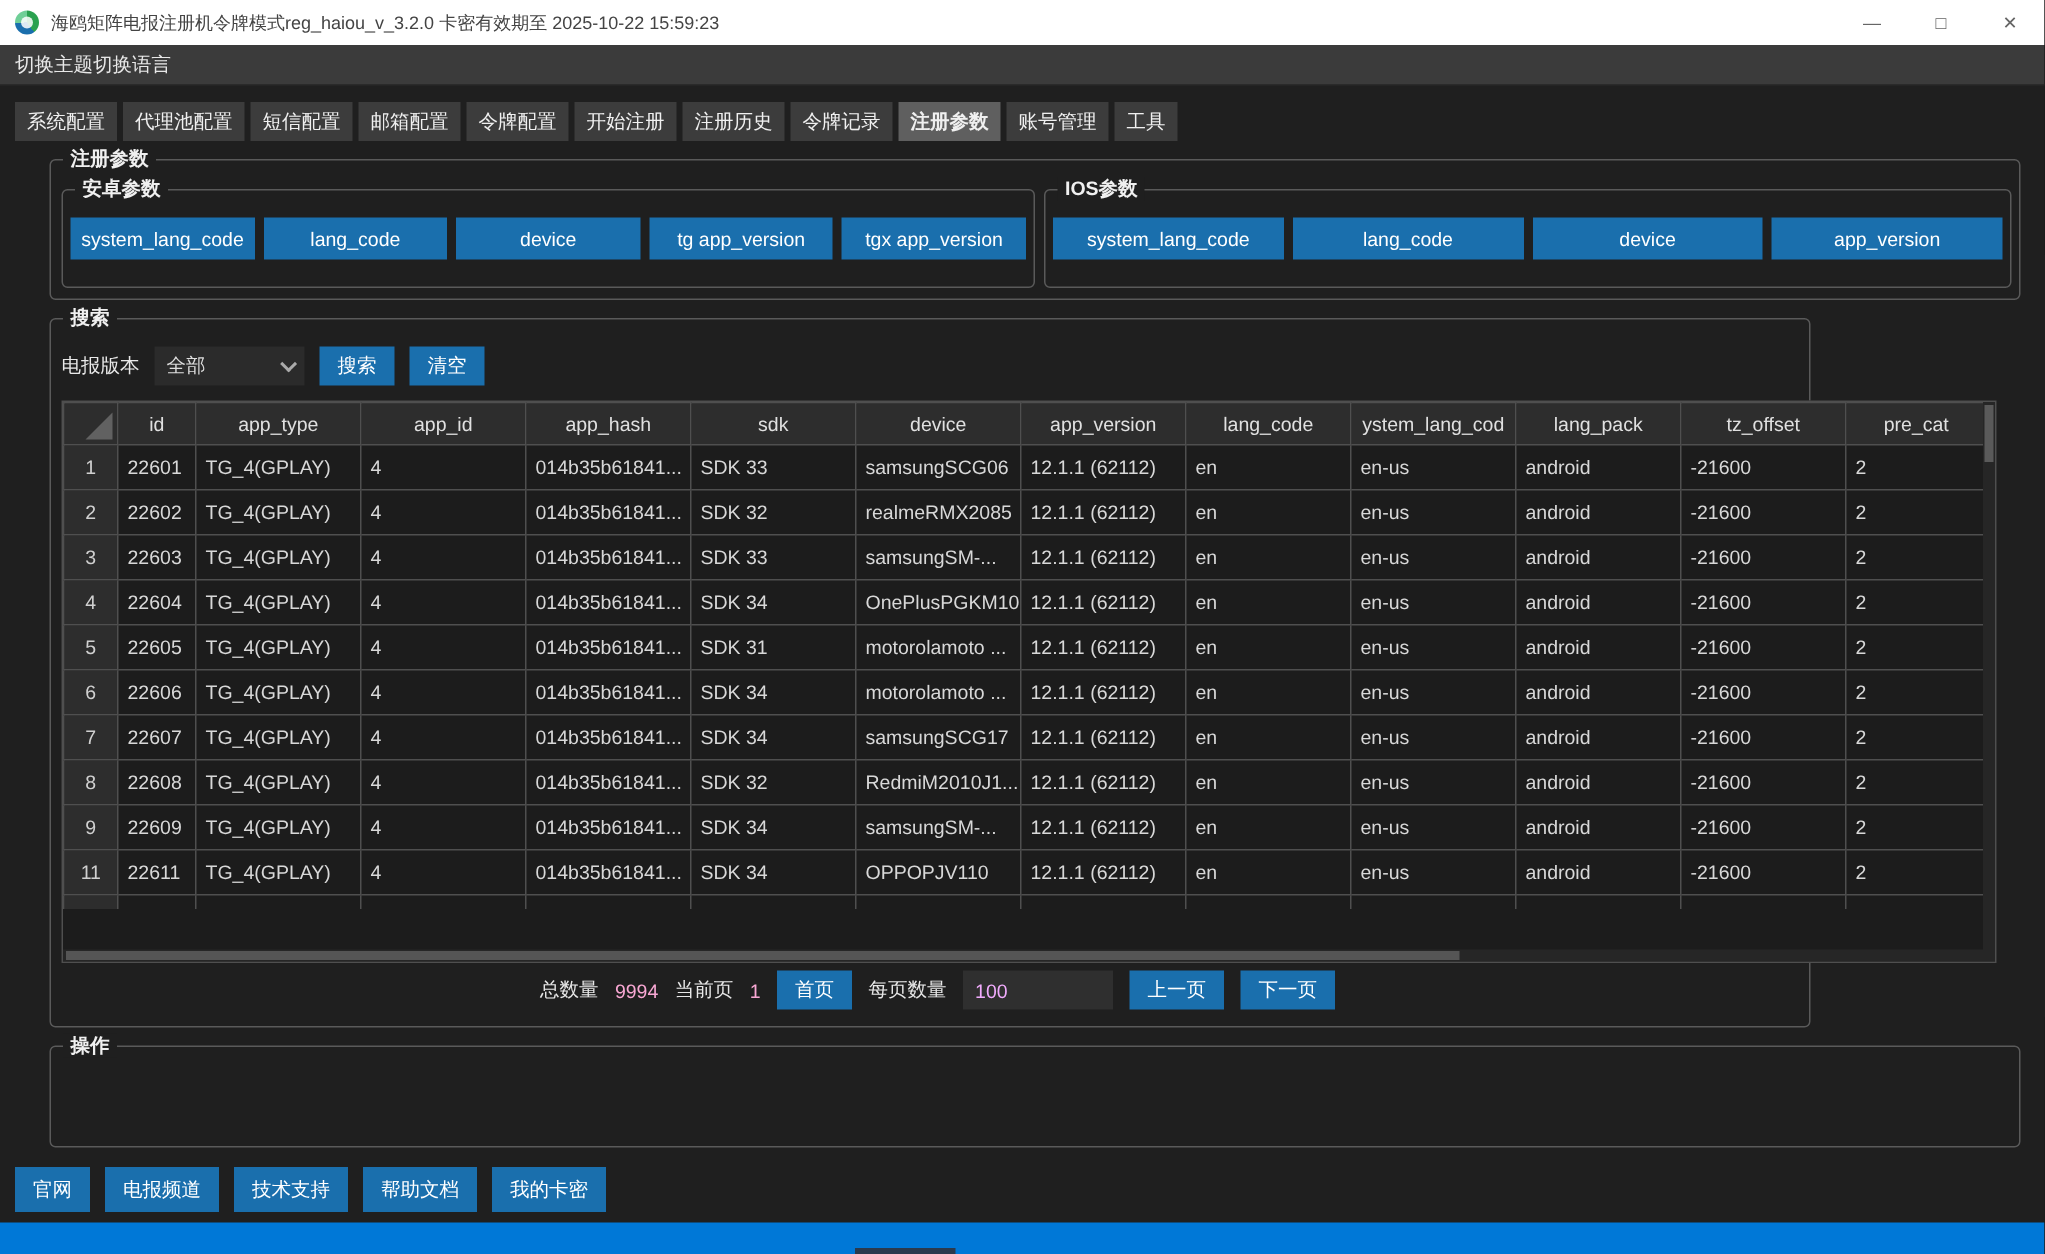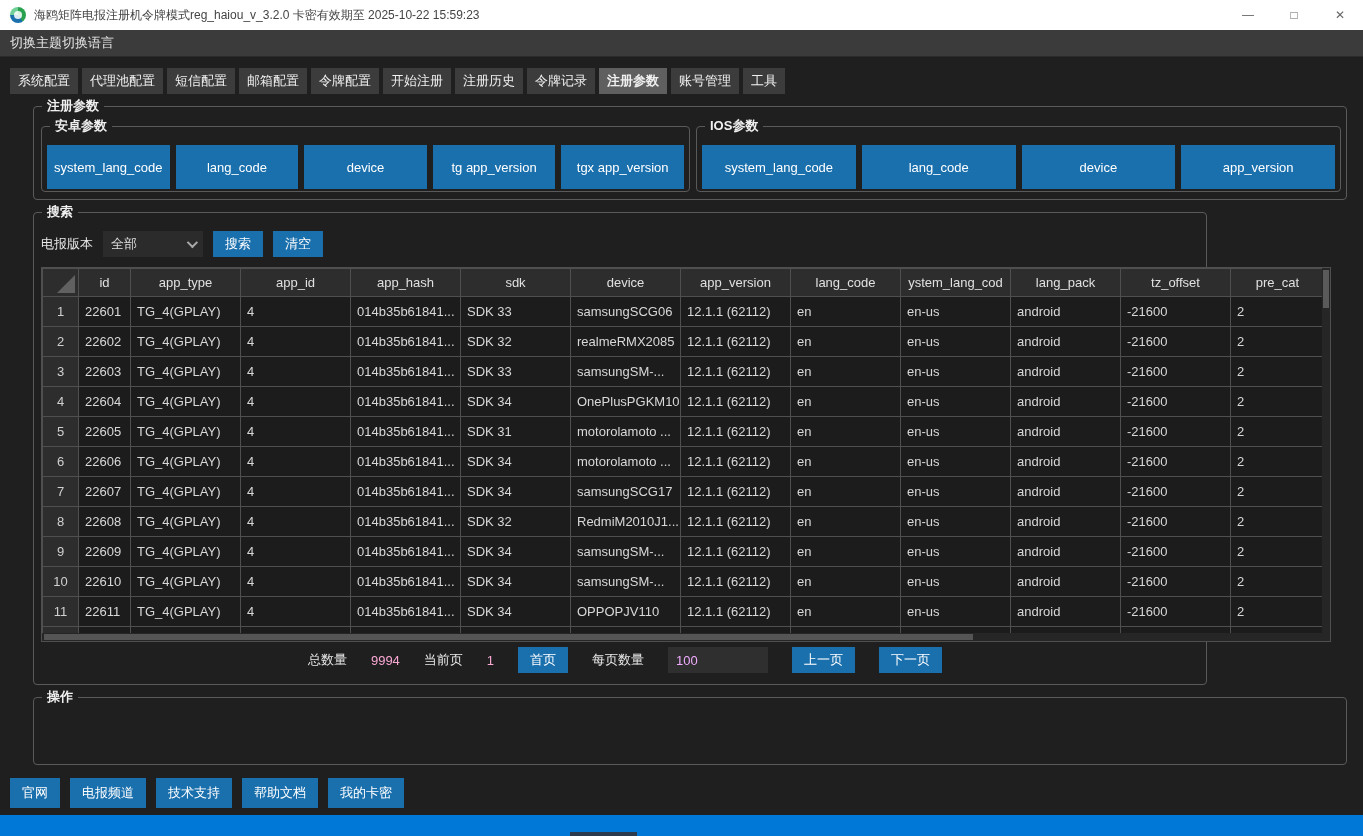--- a/index.html
+++ b/index.html
@@ -27,21 +27,21 @@
   .tab.selected { background:#5f5f5f; font-weight:bold; }
 
   .groupbox { position:absolute; border:1px solid #5a5a5a; border-radius:4px; }
   .group-label { position:absolute; top:-9px; left:8px; background:#1f1f1f; padding:0 5px; color:#f0f0f0; font-size:13px; font-weight:bold; line-height:16px; }
   .group-label.inner { background:#1f1f1f; }
 
   #group-regparams { top:49px; left:33px; width:1314px; height:94px; }
   #group-android  { top:19px; left:7px;  width:649px; height:66px; }
   #group-ios      { top:19px; left:662px; width:645px; height:66px; }
   .param-row { position:absolute; left:5px; right:5px; top:18px; display:flex; gap:6px; }
-  .param-btn { flex:1 1 0; height:44px; background:#1a6fad; color:#fff; font-size:13px; display:flex; align-items:center; justify-content:center; border:none; }
+  .param-btn { flex:1 1 0; height:28px; background:#1a6fad; color:#fff; font-size:13px; display:flex; align-items:center; justify-content:center; border:none; }
 
   #group-search { top:155px; left:33px; width:1174px; height:473px; }
   .search-controls { position:absolute; top:18px; left:7px; display:flex; align-items:center; gap:10px; }
   .field-label { color:#e8e8e8; font-size:13px; }
   .combo { background:#2b2b2b; color:#ddd; font-size:13px; height:26px; display:flex; align-items:center; padding:0 8px; gap:8px; }
   .combo .chev { width:8px; height:8px; border-right:2px solid #aaa; border-bottom:2px solid #aaa; transform:rotate(45deg) translateY(-2px); margin-left:auto; }
   #combo-version { width:100px; }
   .btn { background:#1a6fad; color:#fff; font-size:13px; border:none; height:26px; padding:0 12px; display:flex; align-items:center; justify-content:center; }
 
   
@@ -53,21 +53,21 @@
   td.rowhdr { background:#2d2d2d; color:#d0d0d0; text-align:center; }
   th.corner { position:relative; background:#2d2d2d; }
   .corner-tri { position:absolute; right:3px; bottom:3px; width:0; height:0; border-bottom:18px solid #6e6e6e; border-left:18px solid transparent; opacity:.8; }
   tr.partial td { height:9px; border-bottom:none; }
   .vscroll { position:absolute; top:0; right:0; width:8px; height:367px; background:#262626; }
   .vscroll .thumb { position:absolute; top:2px; left:1px; width:6px; height:38px; background:#5a5a5a; }
   .hscroll { position:absolute; left:0; bottom:0; width:1290px; height:8px; background:#262626; }
   .hscroll .thumb { position:absolute; top:1px; left:2px; width:72%; height:6px; background:#555; }
 
   
-  .pager { position:absolute; top:434px; left:10px; right:0; display:flex; align-items:center; justify-content:center; gap:24px; }
+  .pager { position:absolute; top:434px; left:10px; right:0; display:flex; align-items:center; justify-content:center; gap:11px; }
   .pager .num { color:#f9a8d4; font-size:13px; }
   .input { background:#2f2f2f; border:none; color:#f0abfc; font-size:13px; height:26px; padding:0 8px; }
   #perpage-input { width:100px; }
 
   
   #group-operation { top:640px; left:33px; width:1314px; height:68px; }
   .op-row { position:absolute; top:19px; left:252px; display:flex; align-items:center; gap:10px; }
   #combo-apptype { width:98px; }
   #tz-input { width:250px; background:#2b2b2b; }
   #count-input { width:253px; background:#2b2b2b; }
@@ -318,35 +318,20 @@
                 <td class="">SDK 34</td>
                 <td class="">samsungSM-...</td>
                 <td class="">12.1.1 (62112)</td>
                 <td class="">en</td>
                 <td class="">en-us</td>
                 <td class="">android</td>
                 <td class="">-21600</td>
                 <td class="">2</td>
               </tr>
               <tr>
-                <td class="rowhdr">10</td>
-                <td class="">22610</td>
-                <td class="">TG_4(GPLAY)</td>
-                <td class="">4</td>
-                <td class="">014b35b61841...</td>
-                <td class="">SDK 34</td>
-                <td class="">samsungSM-...</td>
-                <td class="">12.1.1 (62112)</td>
-                <td class="">en</td>
-                <td class="">en-us</td>
-                <td class="">android</td>
-                <td class="">-21600</td>
-                <td class="">2</td>
-              </tr>
-              <tr>
                 <td class="rowhdr">11</td>
                 <td class="">22611</td>
                 <td class="">TG_4(GPLAY)</td>
                 <td class="">4</td>
                 <td class="">014b35b61841...</td>
                 <td class="">SDK 34</td>
                 <td class="">OPPOPJV110</td>
                 <td class="">12.1.1 (62112)</td>
                 <td class="">en</td>
                 <td class="">en-us</td>

